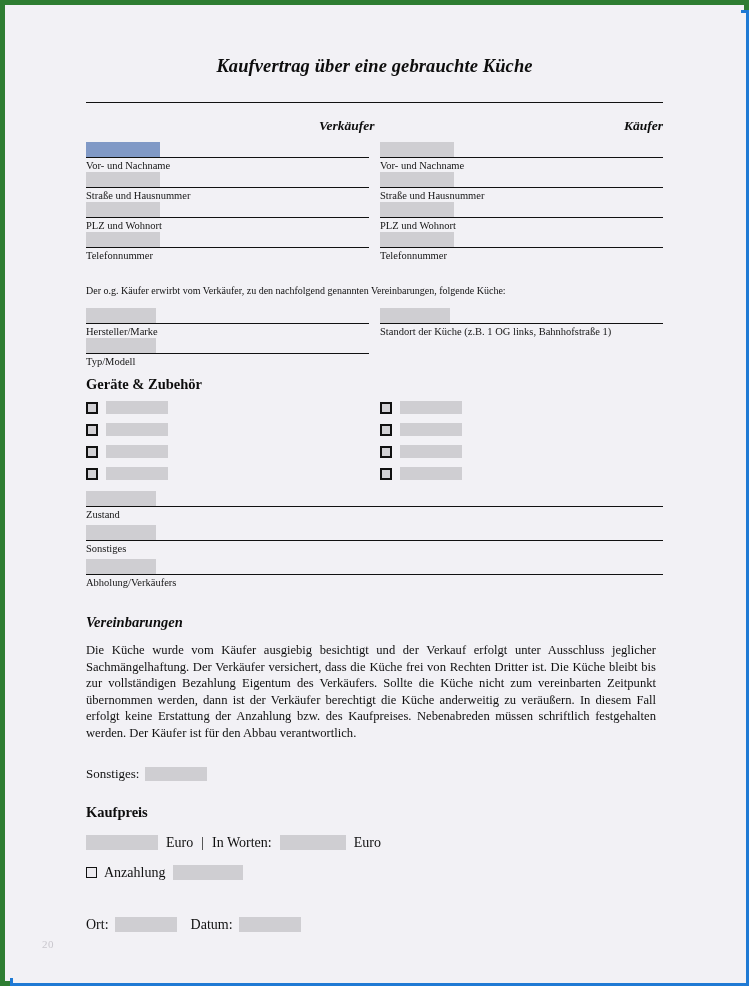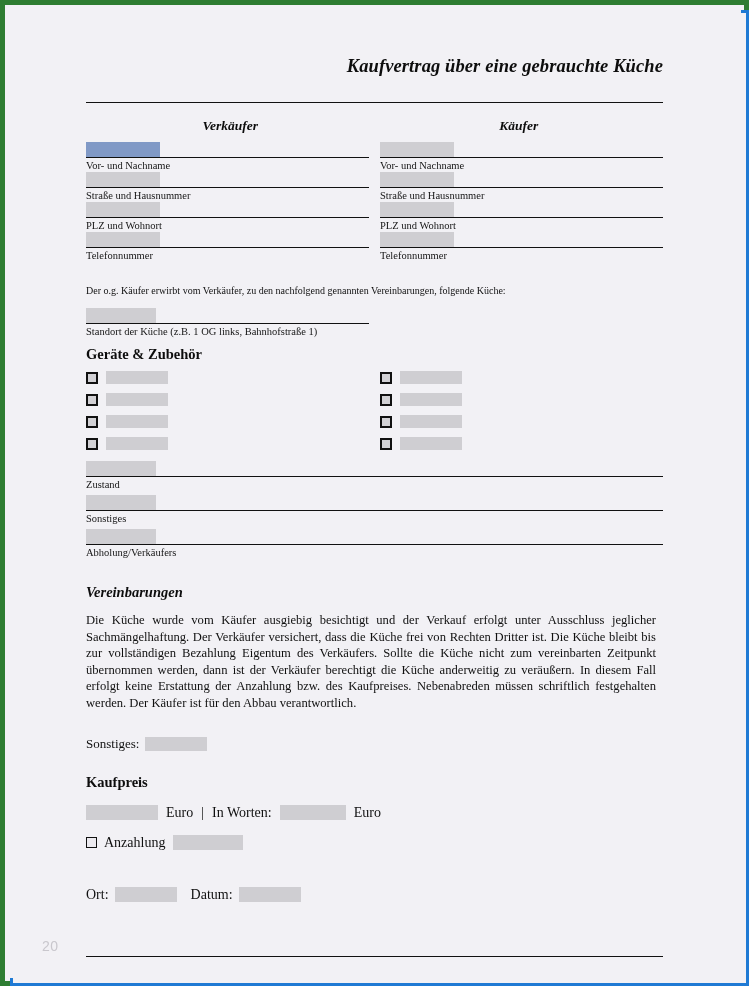--- a/index.html
+++ b/index.html
@@ -39,57 +39,57 @@
     height: 970px;
     background: #f2f1f5;
     overflow: hidden;
   }
 
   
   .page-number {
     position: absolute;
     left: 34px;
     top: 930px;
-    font-size: 14px;
+    font-size: 11px;
     color: #c9c7cd;
-    font-family: Liberation Sans, sans-serif;
+    font-family: Liberation Serif, serif;
     letter-spacing: 0.5px;
   }
 
   
   .content {
     position: absolute;
     left: 78px;
     top: 0;
     width: 577px;
   }
 
   
   .doc-title {
-    text-align: right;
+    text-align: center;
     font-weight: bold;
     font-style: italic;
     font-size: 18.5px;
     color: #0d0d0d;
     margin-top: 48px;
     letter-spacing: 0.1px;
   }
   .title-rule {
     border-top: 1.4px solid #111;
     margin-top: 25px;
   }
 
   
   .party-row {
     display: flex;
     margin-top: 15px;
   }
   .party-col {
     width: 50%;
-    text-align: center;
+    text-align: right;
     font-weight: bold;
     font-style: italic;
     font-size: 13.5px;
     color: #0d0d0d;
   }
 
   
   .cols {
     display: flex;
     justify-content: space-between;
@@ -323,20 +323,32 @@
           <div class="caption">Telefonnummer</div>
         </div>
       </div>
 
     </div>
 
     <div class="intro">Der o.g. Käufer erwirbt vom Verkäufer, zu den nachfolgend genannten Vereinbarungen, folgende Küche:</div>
 
     <div class="cols">
 
+      <div class="col">
+        <div class="field">
+          <span class="blank w70"></span>
+          <div class="rule"></div>
+          <div class="caption">Hersteller/Marke</div>
+        </div>
+        <div class="field">
+          <span class="blank w70"></span>
+          <div class="rule"></div>
+          <div class="caption">Typ/Modell</div>
+        </div>
+      </div>
 
       <div class="col">
         <div class="field">
           <span class="blank w70"></span>
           <div class="rule"></div>
           <div class="caption">Standort der Küche (z.B. 1 OG links, Bahnhofstraße 1)</div>
         </div>
       </div>
 
     </div>

